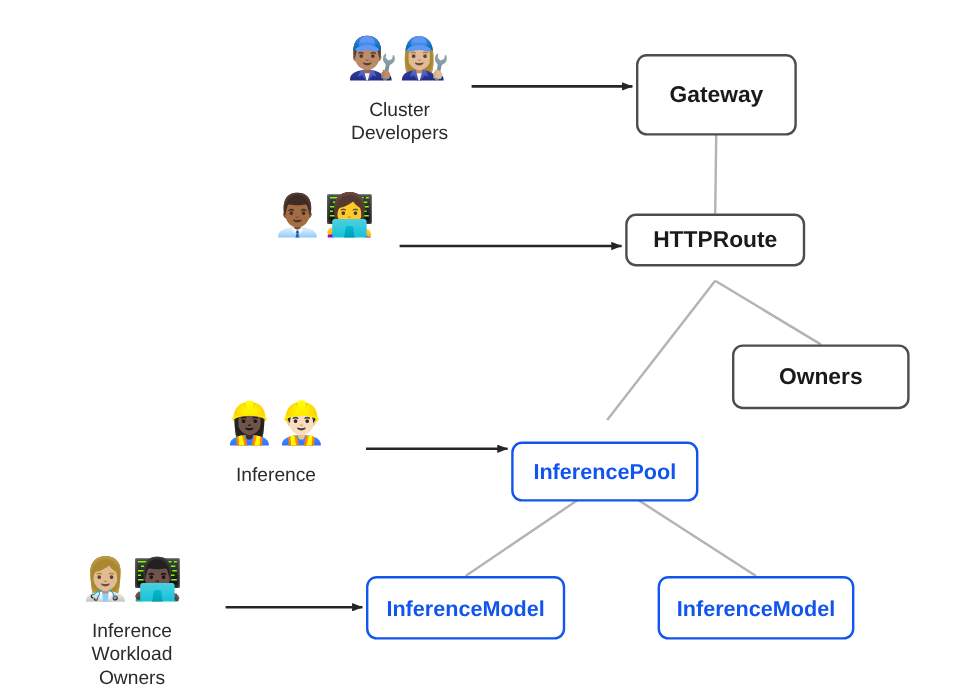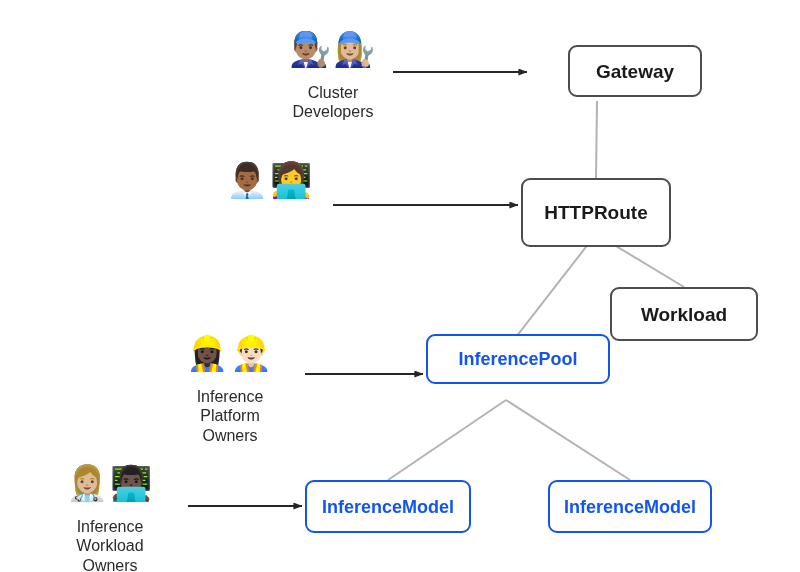--- a/index.html
+++ b/index.html
@@ -91,30 +91,30 @@
       </g>
     <g id="arrow-layer">
         <line x1="393" y1="72" x2="527" y2="72" stroke="#262626" stroke-width="2.2" marker-end="url(#arrowhead)"></line>
         <line x1="333" y1="205" x2="518" y2="205" stroke="#262626" stroke-width="2.2" marker-end="url(#arrowhead)"></line>
         <line x1="305" y1="374" x2="423" y2="374" stroke="#262626" stroke-width="2.2" marker-end="url(#arrowhead)"></line>
         <line x1="188" y1="506" x2="302" y2="506" stroke="#262626" stroke-width="2.2" marker-end="url(#arrowhead)"></line>
       </g>
   </svg>
 
   <div id="node-layer">
-      <div class="node plain" style="left: 530px; top: 45px; width: 134px; height: 52px; margin-left: 38px;">
+      <div class="node plain" style="left: 530px; top: 45px; width: 134px; height: 68px;">
         <span>Gateway</span>
       </div>
-      <div class="node plain" style="left: 521px; top: 178px; width: 150px; height: 69px;">
+      <div class="node plain" style="left: 521px; top: 178px; width: 150px; height: 44px;">
         <span>HTTPRoute</span>
       </div>
       <div class="node plain" style="left: 610px; top: 287px; width: 148px; height: 54px;">
-        <span>Workload</span>
+        <span>Owners</span>
       </div>
-      <div class="node accent" style="left: 426px; top: 334px; width: 184px; height: 50px;">
+      <div class="node accent" style="left: 426px; top: 368px; width: 156px; height: 50px;">
         <span>InferencePool</span>
       </div>
       <div class="node accent" style="left: 305px; top: 480px; width: 166px; height: 53px;">
         <span>InferenceModel</span>
       </div>
       <div class="node accent" style="left: 548px; top: 480px; width: 164px; height: 53px;">
         <span>InferenceModel</span>
       </div>
     </div>
   <div id="actor-layer">
@@ -125,21 +125,20 @@
           <span>Developers</span>
         </div>
       </div>
       <div class="actor" style="left: 222px; top: 163px; width: 96px;">
         <div class="actor-emoji">👨🏾‍💼👩‍💻</div>
       </div>
       <div class="actor" style="left: 182px; top: 336px; width: 96px;">
         <div class="actor-emoji">👷🏿‍♀️👷🏻‍♂️</div>
         <div class="actor-label">
           <span>Inference</span>
-          <span>Platform Owners</span>
         </div>
       </div>
       <div class="actor" style="left: 62px; top: 466px; width: 96px;">
         <div class="actor-emoji">👩🏼‍⚕️👨🏿‍💻</div>
         <div class="actor-label">
           <span>Inference</span>
           <span>Workload Owners</span>
         </div>
       </div>
     </div>

